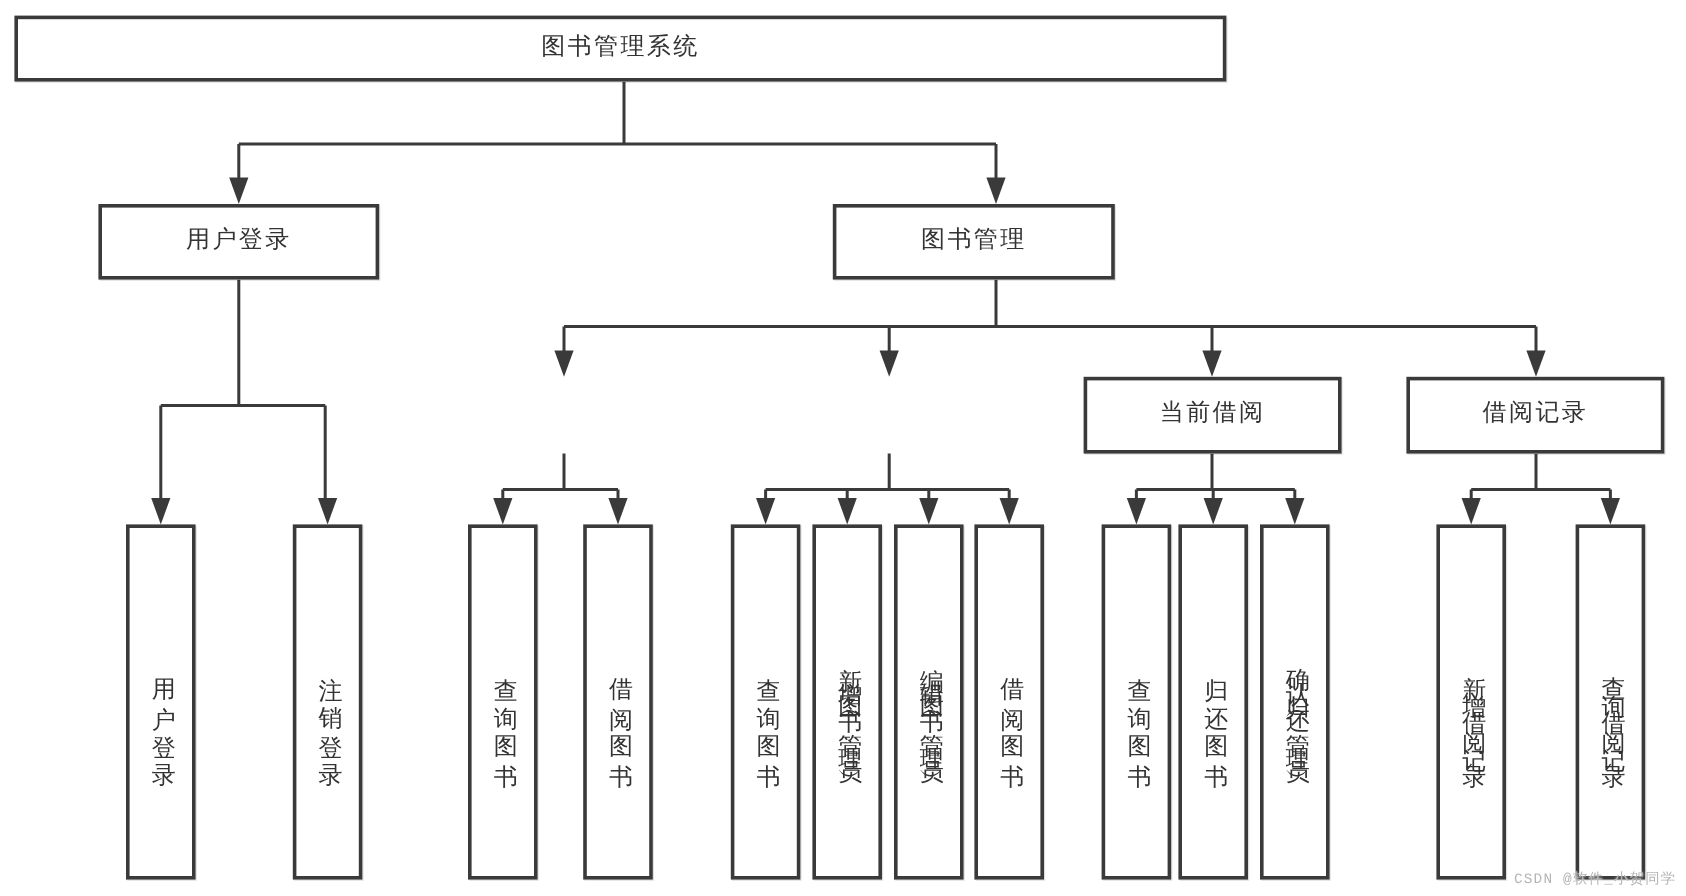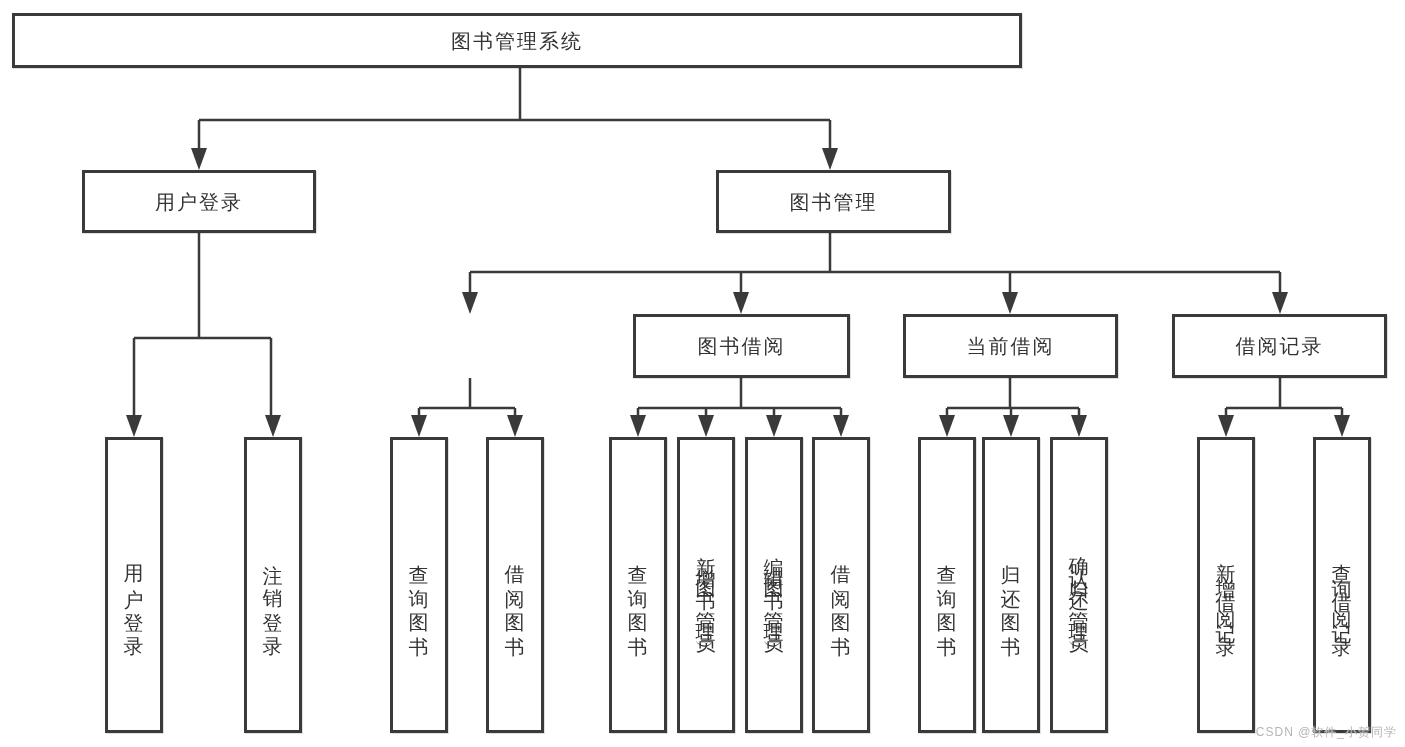--- a/index.html
+++ b/index.html
@@ -1,20 +1,20 @@
 <!DOCTYPE html>
 <html><head>
 <meta charset="utf-8">
 <style>
   html,body{margin:0;padding:0;background:#fff;}
   .stage{
     position:relative;
     width:1405px;height:747px;
     background:var(--bg,#fff);
-    font-family:Liberation Sans, sans-serif;
+    font-family:Liberation Mono, monospace;
     overflow:hidden;
   }
   .wires{position:absolute;left:0;top:0;z-index:0;pointer-events:none;}
   .wire{fill:none;stroke:var(--line,#3a3a3a);stroke-width:2.5;}
   .arrowhead{fill:var(--line,#3a3a3a);stroke:none;}
   .node{
     position:absolute;z-index:1;box-sizing:border-box;
     background:#fff;border:3px solid var(--line,#3a3a3a);
     display:flex;align-items:center;justify-content:center;
     color:var(--text,#333);
@@ -74,27 +74,24 @@
     </g>
   </svg>
 
   <div class="node" style="left:12px;top:13px;width:1010px;height:55px">
     <span class="hlabel">图书管理系统</span>
   </div>
 
   <div class="node" style="left:82px;top:170px;width:234px;height:63px">
     <span class="hlabel">用户登录</span>
   </div>
-  <div class="node" style="left:716px;top:170px;width:235px;height:63px">
+  <div class="node" style="left:694px;top:170px;width:235px;height:63px">
     <span class="hlabel">图书管理</span>
   </div>
 
-  <div class="node" style="left:633px;top:314px;width:217px;height:64px">
-    <span class="hlabel">图书借阅</span>
-  </div>
   <div class="node" style="left:903px;top:314px;width:215px;height:64px">
     <span class="hlabel">当前借阅</span>
   </div>
   <div class="node" style="left:1172px;top:314px;width:215px;height:64px">
     <span class="hlabel">借阅记录</span>
   </div>
 
   <div class="node vnode" style="left:105px">
     <span class="vlabel" style="letter-spacing: 24px; transform: translateY(12px);">用户登录</span>
   </div>

